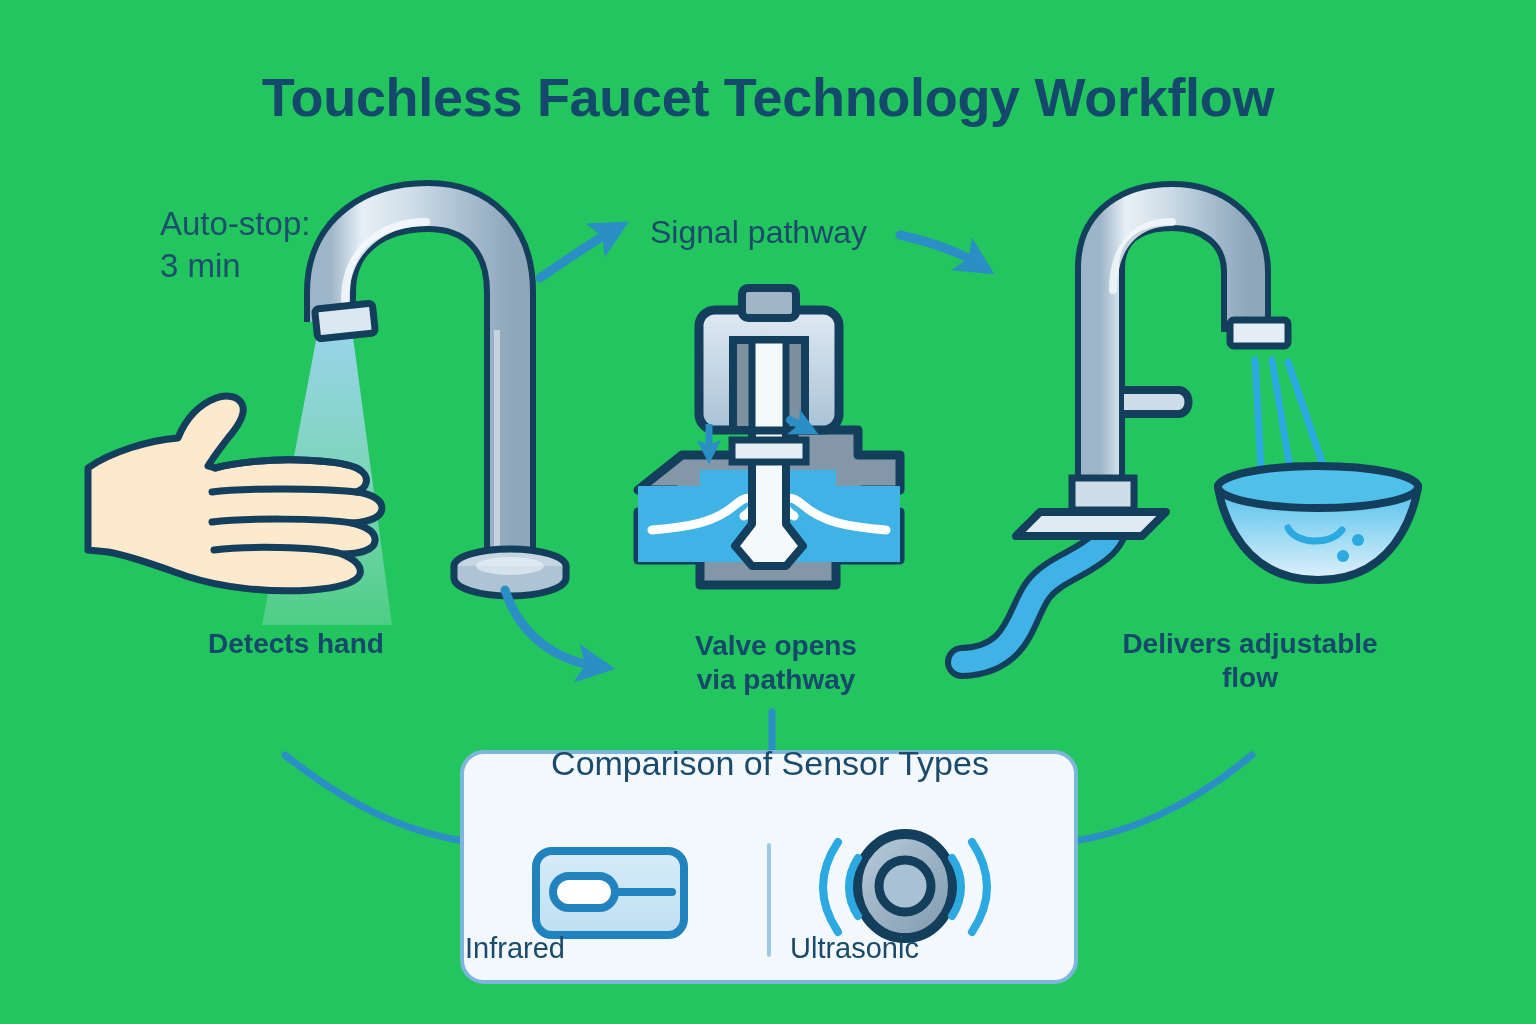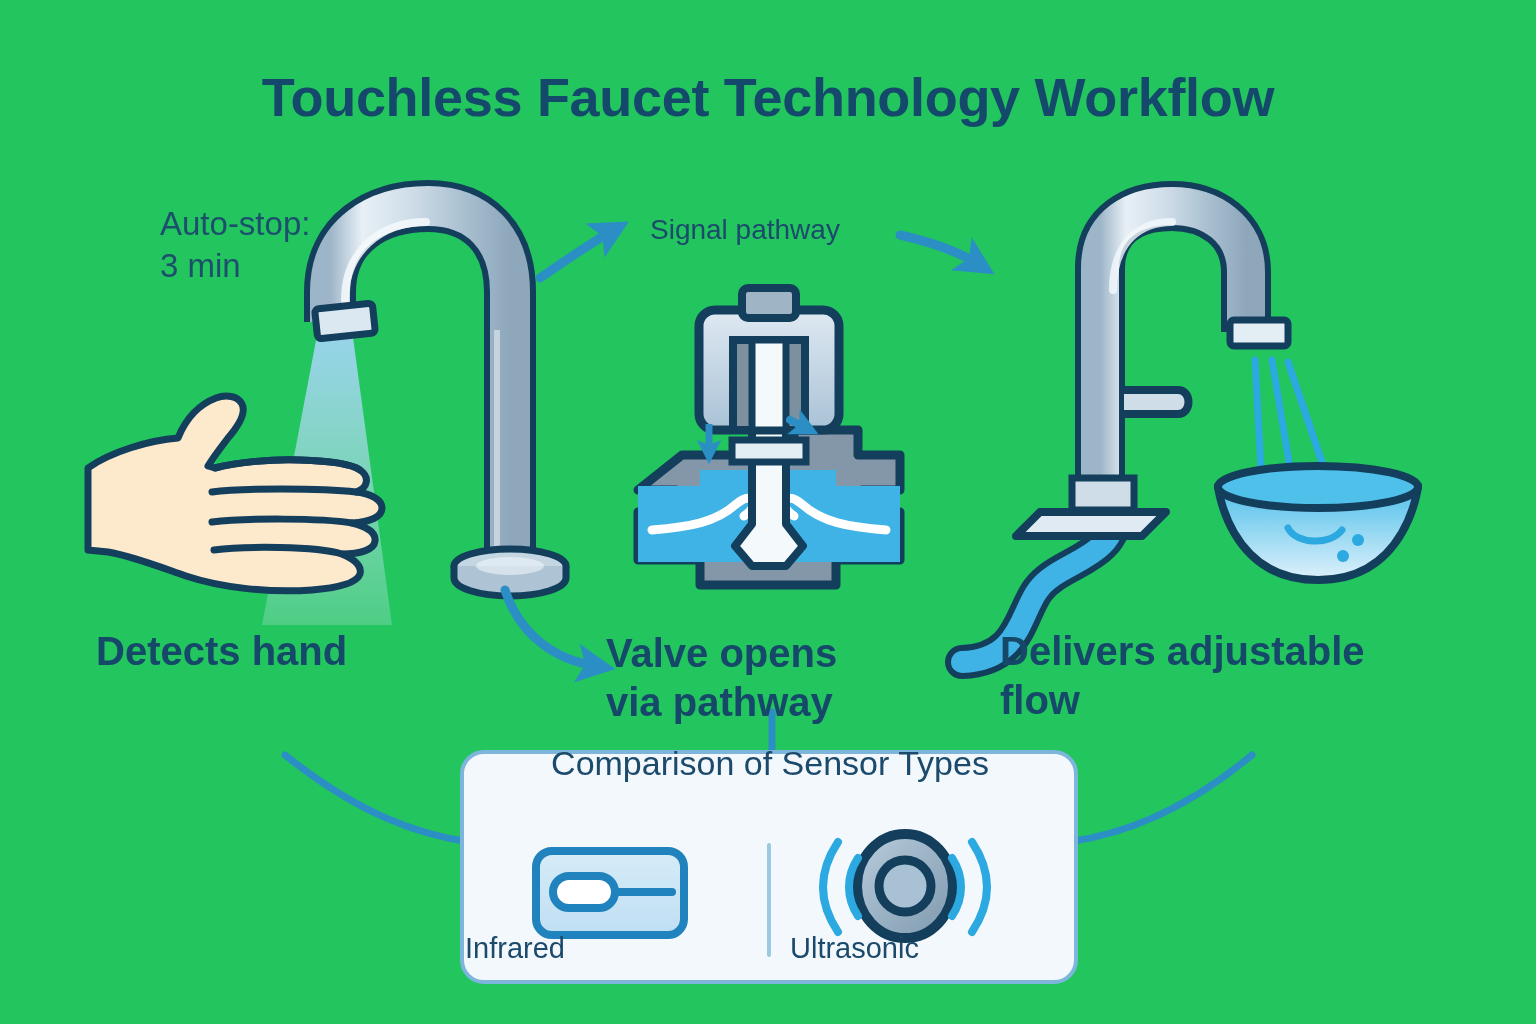--- a/index.html
+++ b/index.html
@@ -35,28 +35,28 @@
   #autostop {
     left: 160px; top: 203px;
     width: 260px;
     font-size: 33px;
     font-weight: 400;
     color: #1d4f6d;
     line-height: 1.26;
   }
   #signal-pathway {
     left: 650px; top: 214px;
-    font-size: 28px;
+    font-size: 32px;
     font-weight: 400;
     color: #1b4a6b;
   }
   .step-label {
     position: absolute;
-    text-align: left;
-    font-size: 40px;
+    text-align: center;
+    font-size: 28px;
     font-weight: 700;
     color: #16486a;
     line-height: 1.22;
   }
   #step1 { left: 96px; top: 627px; width: 400px; }
   #step2 { left: 606px; top: 629px; width: 340px; }
   #step3 { left: 1000px; top: 627px; width: 500px; }
 
   #panel-title {
     left: 470px; top: 744px;

